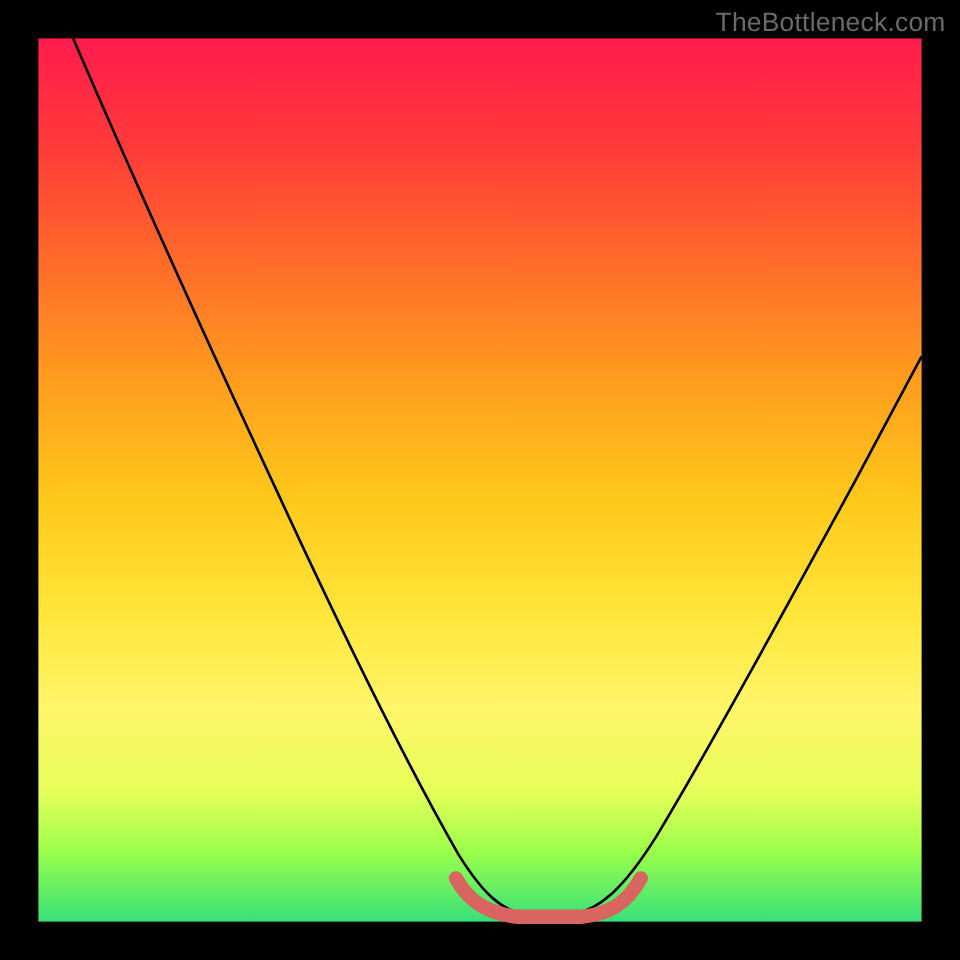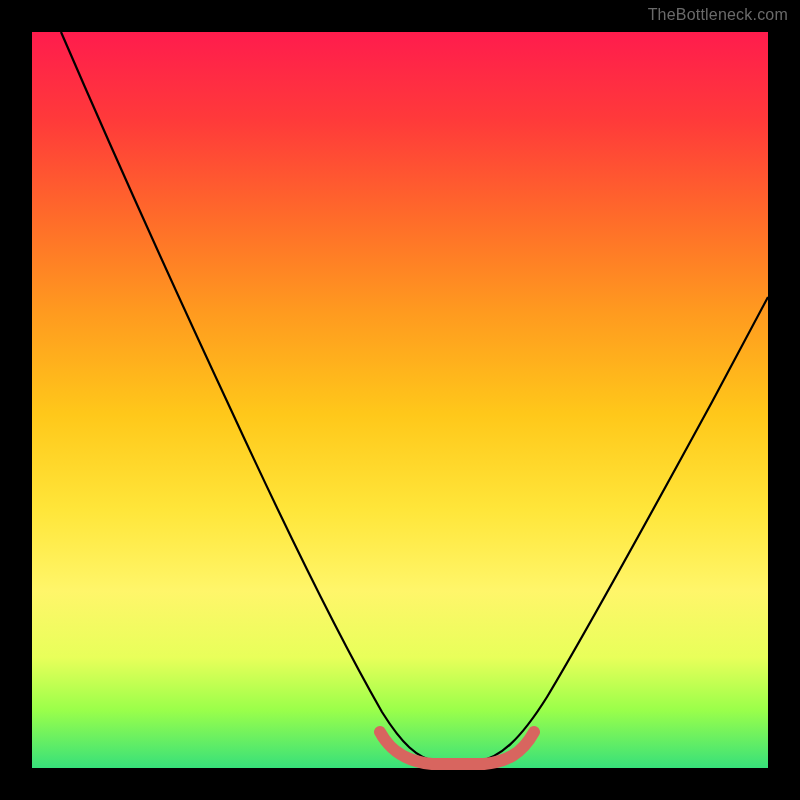--- a/index.html
+++ b/index.html
@@ -35,21 +35,21 @@
       #fff66a 76%,
       #e8ff5a 85%,
       #9cff4a 92%,
       #37e07a 100%);
   }
   .watermark {
     position: absolute;
     top: 6px;
     right: 12px;
     color: #6a6a6a;
-    font-size: 16px;
+    font-size: 22px;
     font-weight: 500;
     letter-spacing: 0.2px;
     user-select: none;
   }
   svg.curve {
     position: absolute;
     left: 32px;
     top: 32px;
     width: 736px;
     height: 736px;

